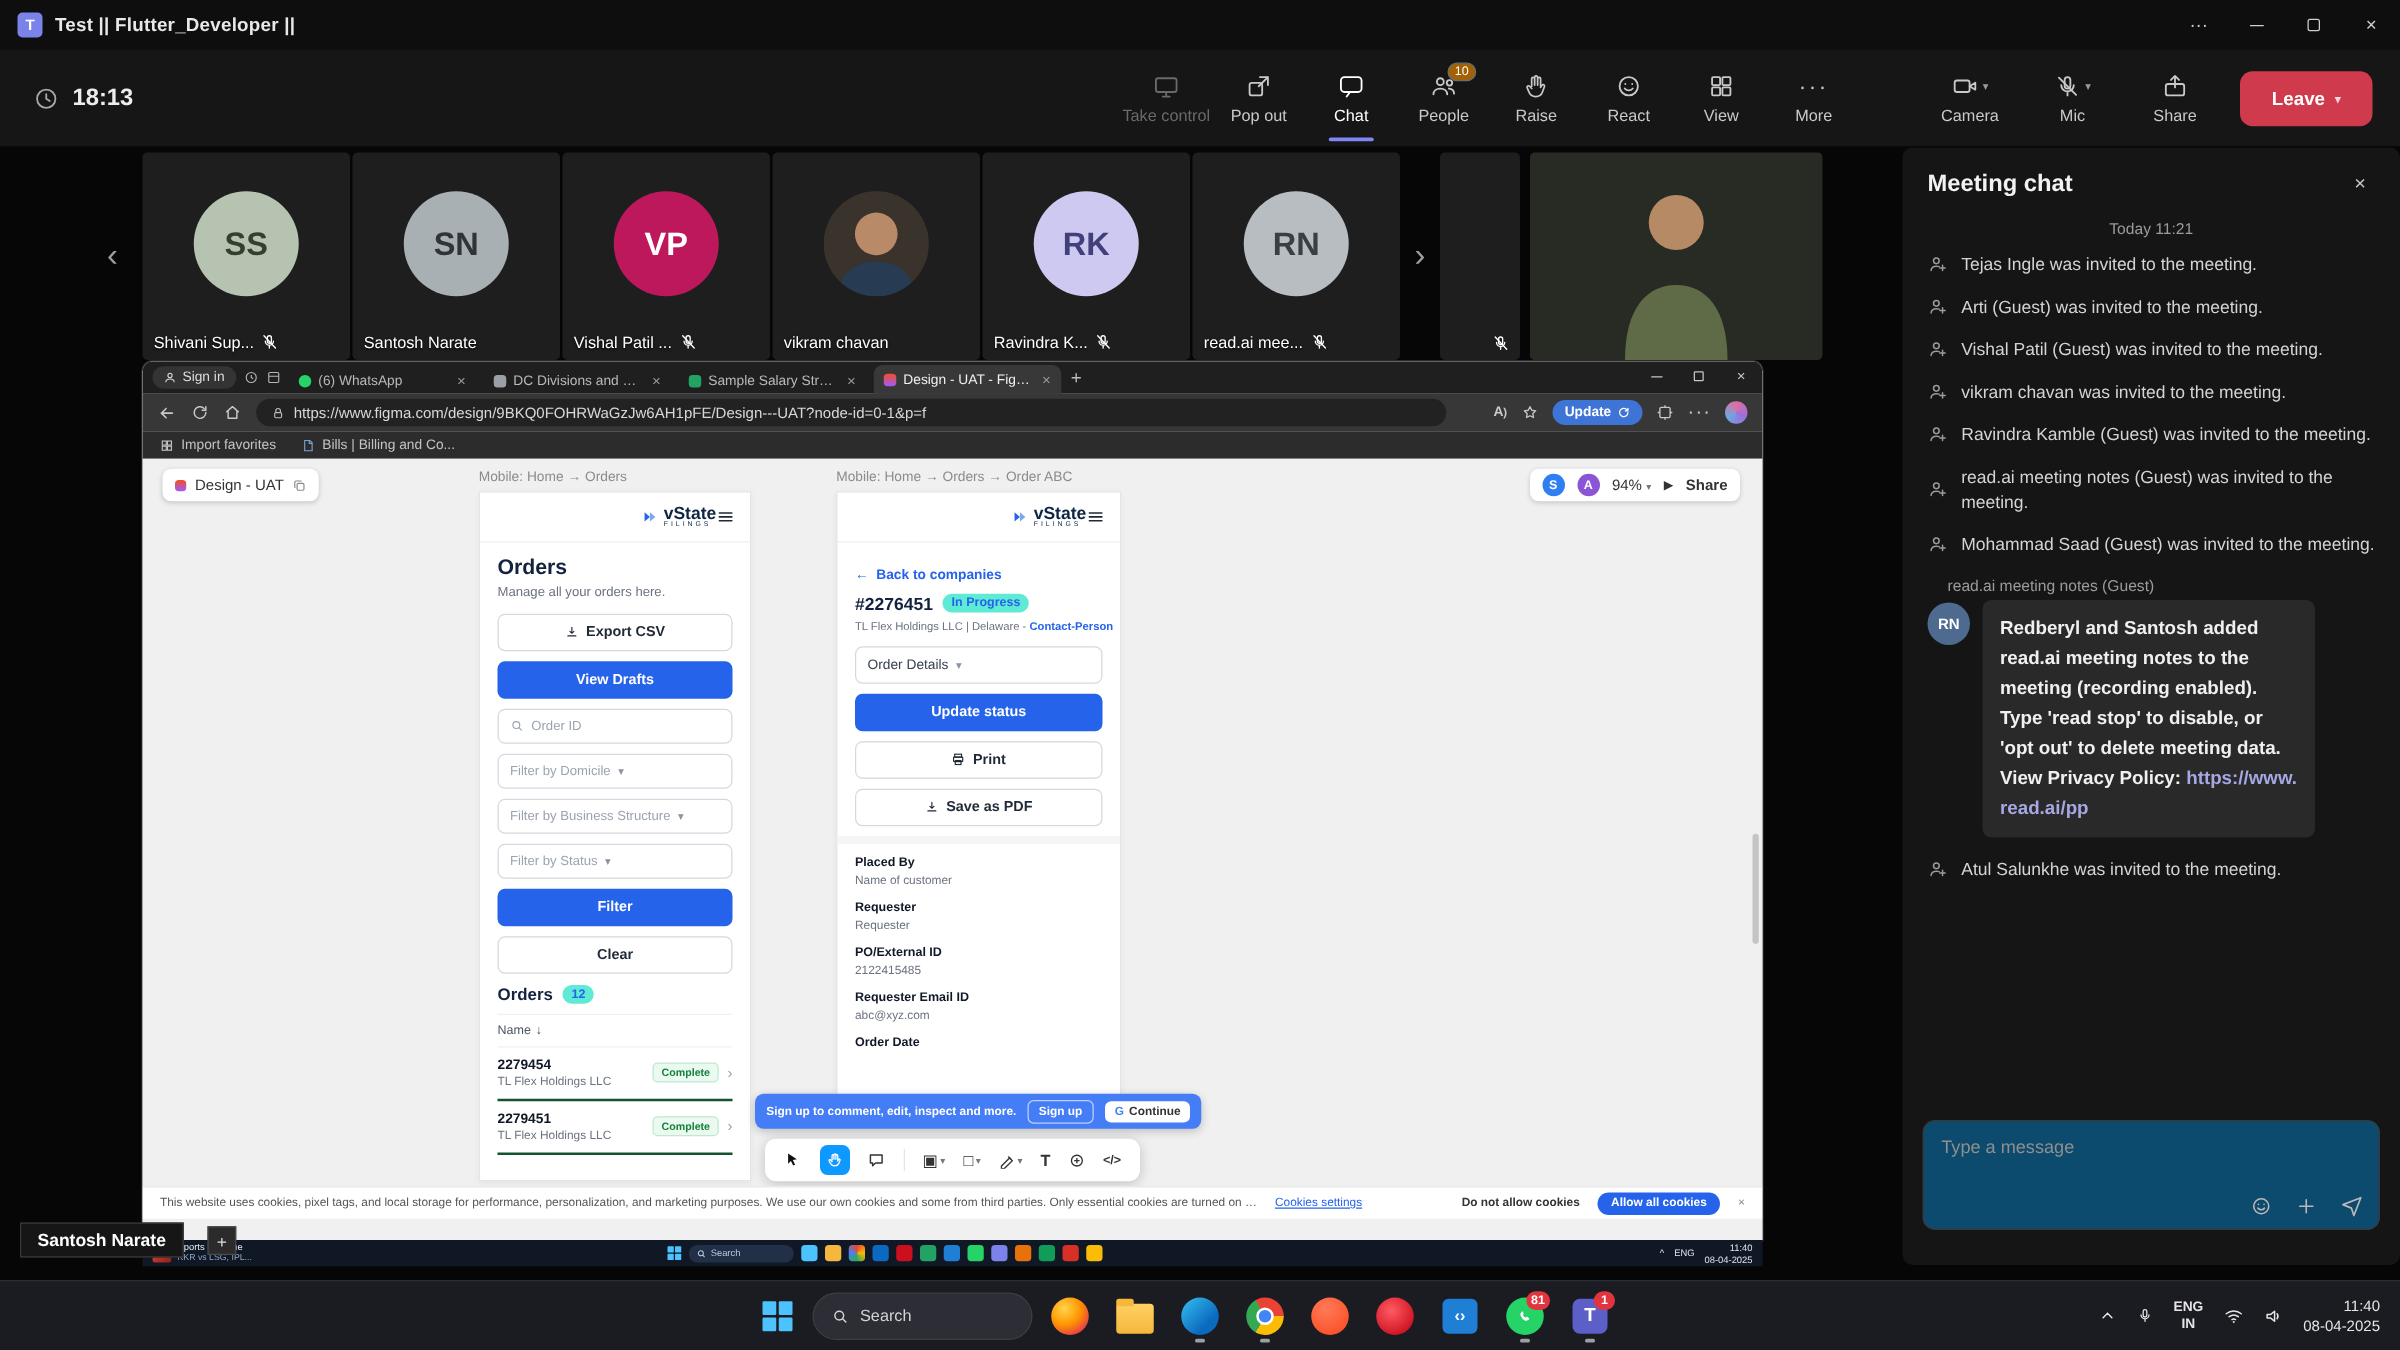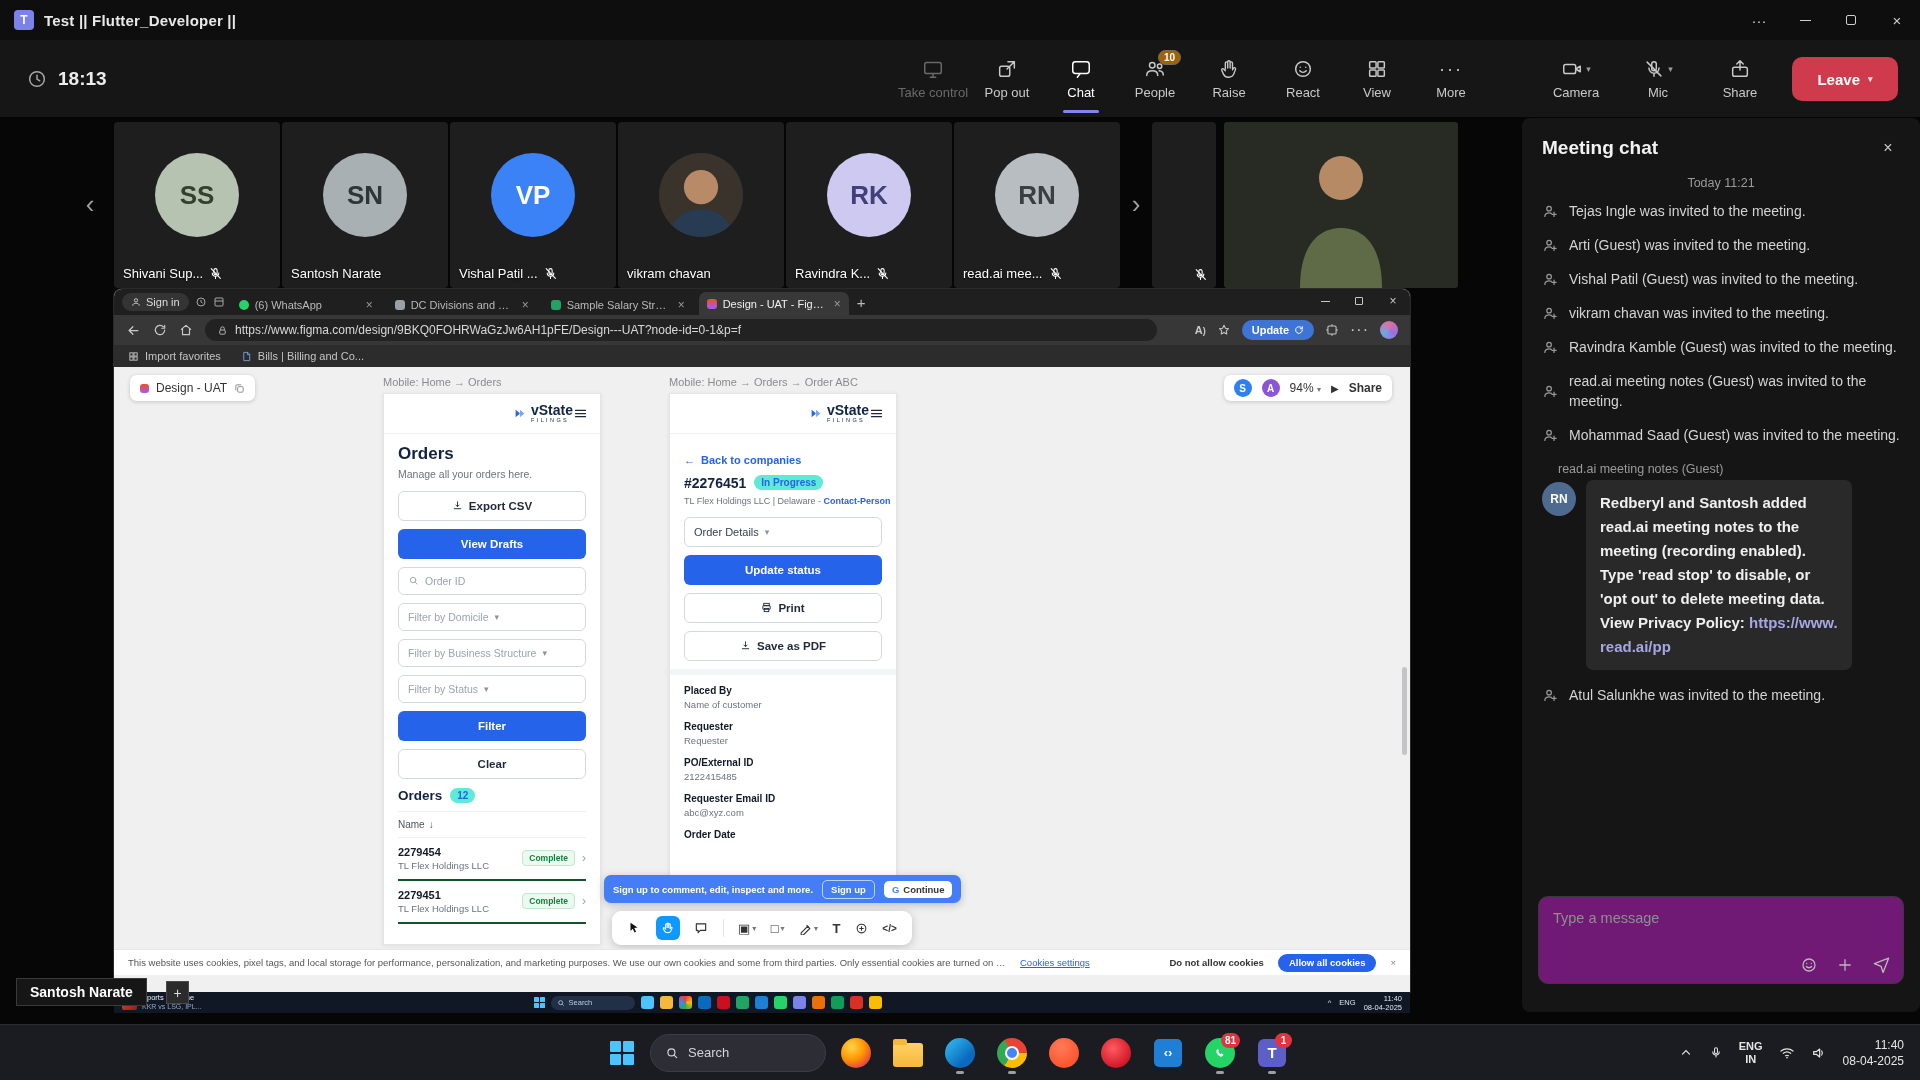--- a/index.html
+++ b/index.html
@@ -20,21 +20,21 @@
   
   .mtoolbar{position:absolute;left:0;top:40px;width:1920px;height:78px;background:#161616;border-bottom:1px solid #050505;z-index:39}
   .timer{position:absolute;left:26px;top:0;height:78px;display:flex;align-items:center;gap:10px;color:#ededed;font-size:19px;font-weight:700}
   .timer .ico{color:#a8a8a8}
   .toolgroup{position:absolute;left:896px;top:0;height:78px;display:flex;align-items:center}
   .tool-btn{position:relative;width:74px;height:78px;display:flex;flex-direction:column;align-items:center;justify-content:center;gap:5px;color:#c9c9c9;font-size:13px;cursor:default}
   .tool-btn .ico{color:inherit}
   .tool-btn.disabled{color:#6a6a6a}
   .tool-btn.active{color:#fff}
   .tool-btn.active::after{content:"";position:absolute;bottom:5px;left:50%;transform:translateX(-50%);width:36px;height:3px;border-radius:2px;background:#7f85f5}
-  .count-badge{position:absolute;top:10px;right:11px;background:#a16207;border:1px solid #6d6d6d;color:#fff;font-size:10px;font-weight:700;border-radius:9px;padding:0 5px;line-height:13px}
+  .count-badge{position:absolute;top:10px;right:11px;background:#a16207;border:1px solid #6d6d6d;color:#fff;font-size:10px;font-weight:400;border-radius:9px;padding:0 5px;line-height:13px}
   .devicegroup{position:absolute;left:1540px;top:0;height:78px;display:flex;align-items:center;gap:10px}
   .dev-btn{display:flex;flex-direction:column;align-items:center;gap:5px;color:#c9c9c9;font-size:13px;width:72px}
   .dev-ic-row{display:flex;align-items:center;gap:3px}
   .caret{font-size:9px;color:#9b9b9b}
   .leave-btn{height:44px;min-width:106px;border-radius:10px;background:#cf3a4c;color:#fff;font-size:15px;font-weight:700;display:flex;align-items:center;justify-content:center;gap:8px;padding:0 18px;margin-left:6px}
 
   
   .filmstrip{position:absolute;left:0;top:122px;width:1520px;height:166px;z-index:10}
   .strip-nav{position:absolute;top:62px;width:24px;height:40px;background:transparent;border:none;color:#9f9f9f;font-size:26px;line-height:40px;text-align:center}
   .tile{position:absolute;top:0;width:166px;height:166px;background:#1e1e1e;border-radius:4px;overflow:hidden}
@@ -150,21 +150,21 @@
   .chat-title{font-size:19px;font-weight:800;color:#f2f2f2}
   .chat-close{margin-left:auto;color:#c9c9c9;font-size:16px;width:28px;height:28px;display:flex;align-items:center;justify-content:center}
   .chat-date{text-align:center;color:#9b9b9b;font-size:12.5px;margin:6px 0 4px}
   .sysmsg{display:flex;gap:10px;padding:7px 20px;color:#d4d4d4;font-size:14px;line-height:20px}
   .sysmsg .ico{color:#9b9b9b;margin-top:1px}
   .sender{color:#9b9b9b;font-size:12.5px;margin:10px 0 4px 36px}
   .msg-row{display:flex;gap:10px;padding:0 20px;align-items:flex-start}
   .msg-avatar{width:34px;height:34px;border-radius:50%;background:#4e6a8f;color:#fff;font-size:12px;font-weight:700;display:flex;align-items:center;justify-content:center;flex:none;margin-top:2px}
   .bubble{background:#292929;border-radius:7px;padding:11px 14px;color:#f0f0f0;font-size:15px;font-weight:600;line-height:24px;max-width:266px}
   .bubble .lnk{color:#a6a7e3;word-break:break-all}
-  .chat-input{position:absolute;left:16px;right:16px;bottom:28px;height:88px;background:#701a75;border:1px solid #3a3a3a;border-radius:10px;padding:12px 14px}
+  .chat-input{position:absolute;left:16px;right:16px;bottom:28px;height:88px;background:#0c4a6e;border:1px solid #3a3a3a;border-radius:10px;padding:12px 14px}
   .chat-input input{width:100%;background:transparent;border:none;outline:none;color:#ddd;font-size:14.5px;font-family:"Liberation Sans",sans-serif}
   .chat-input input::placeholder{color:#8f8f8f}
   .input-icons{position:absolute;right:12px;bottom:9px;display:flex;gap:18px;align-items:center;color:#b9b9b9}
 
   
   .taskbar{position:absolute;left:0;top:1024px;width:1920px;height:56px;background:#1b1b22;border-top:1px solid #2c2c34;display:flex;align-items:center;z-index:50}
   .tk-start{margin-left:600px;width:44px;height:44px;display:flex;align-items:center;justify-content:center}
   .win-logo{display:grid;grid-template-columns:11px 11px;grid-template-rows:11px 11px;gap:2px}
   .win-logo i{background:#4cc2ff;border-radius:1px}
   .tk-search{margin-left:6px;width:176px;height:38px;border-radius:19px;background:#2d2d36;border:1px solid #3d3d46;display:flex;align-items:center;gap:9px;padding:0 14px;color:#d3d3d8;font-size:13px}
@@ -351,21 +351,21 @@
     </div>
 
     <div class="tile" style="left:282px">
       <div class="avatar" style="background:#a8b0b4;color:#2e3438">SN</div>
       <div class="name-tag">
           <span>Santosh Narate</span>
         </div>
     </div>
 
     <div class="tile" style="left:450px">
-      <div class="avatar" style="background:#3b82f6;color:#fff">VP</div>
+      <div class="avatar" style="background:#be185d;color:#fff">VP</div>
       <div class="name-tag">
           <span>Vishal Patil ...</span>
         <span class="ico">
             <svg width="13" height="13" viewBox="0 0 24 24" fill="none" stroke="#fff" stroke-width="2" stroke-linecap="round">
               <rect x="9" y="3" width="6" height="11" rx="3"></rect>
               <path d="M6 11a6 6 0 0012 0M12 17v4M4 3l17 18"></path>
             </svg>
           </span>
       </div>
     </div>

